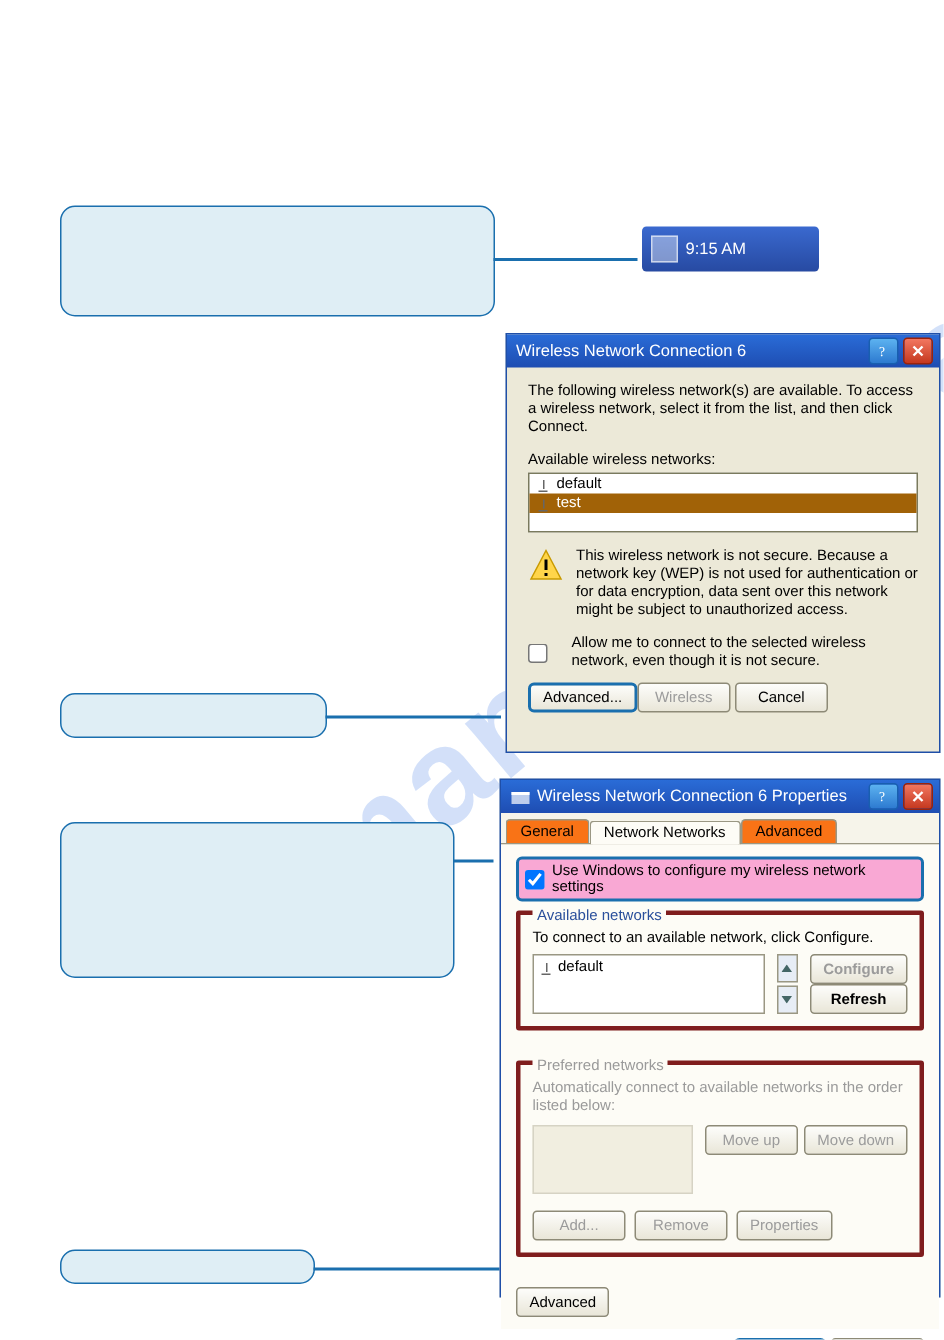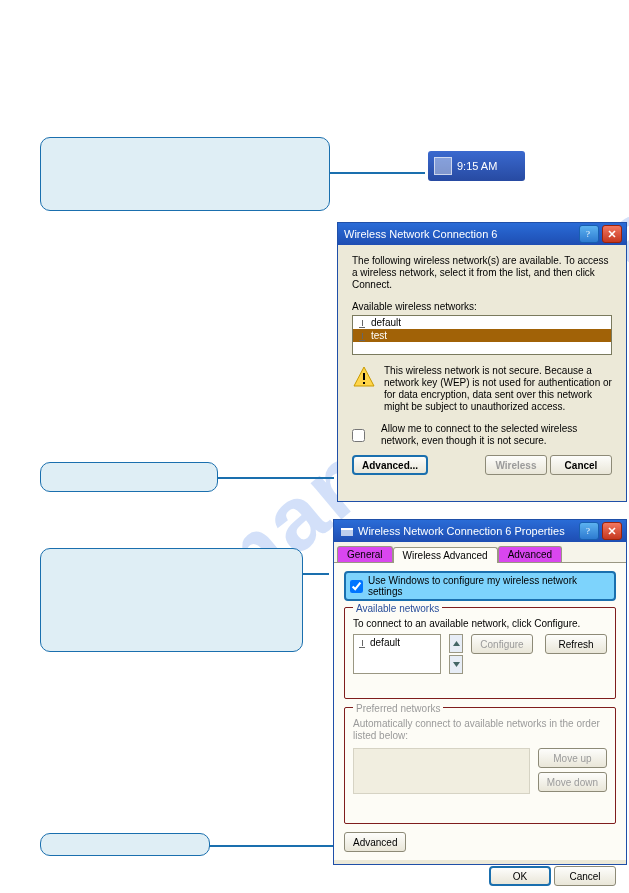--- a/index.html
+++ b/index.html
@@ -15,21 +15,21 @@
 
     .b2 { left:40px;  top:462px; width:178px; height:30px; }
     .b2 .conn { right:-117px; top:14px; width:117px; }
 
     .b3 { left:40px;  top:548px; width:263px; height:104px; }
     .b3 .conn { right:-27px; top:24px; width:27px; }
 
     .b4 { left:40px;  top:833px; width:170px; height:23px; }
     .b4 .conn { right:-239px; top:11px; width:239px; }
 
-    .tray { position:absolute; left:428px; top:151px; width:97px; height:30px;
+    .tray { position:absolute; left:428px; top:151px; width:118px; height:30px;
       background:linear-gradient(#3a69cf,#274aa2); color:#fff; display:flex; align-items:center; gap:5px; padding:0 6px; border-radius:3px; }
     .tray .icon { width:18px; height:18px; background:rgba(255,255,255,.4); border:1px solid rgba(255,255,255,.6); }
     .tray .time { font-size:11px; }
 
     .win { position:absolute; border:1px solid #1f4fa8; background:#ece9d8; }
     .win1 { left:337px; top:222px; width:290px; height:280px; }
     .win2 { left:333px; top:519px; width:294px; height:346px; }
 
     .titlebar { height:22px; background:linear-gradient(#2a6cd7,#1e4db2);
       display:flex; align-items:center; color:#fff; font-weight:400; padding:0 4px 0 6px; font-size:11px; }
@@ -48,45 +48,45 @@
     .tower { width:6px; height:10px; display:inline-block;
       background:linear-gradient(#666,#666) center/1px 6px no-repeat,
                  linear-gradient(#666,#666) center 9px/6px 1px no-repeat; }
 
     .warnrow { display:flex; gap:8px; margin-top:10px; }
     .warnrow .p { margin-bottom:0; }
     .wicon { width:24px; height:24px; flex:none; }
 
     .chkrow { display:flex; gap:16px; align-items:center; margin-top:10px; }
     .chkrow input { margin-top:1px; }
-    .btnrow1 { text-align:right; margin-top:8px;font-weight:bold; }
+    .btnrow1 { margin-top:8px; }
     .xpbtn { display:inline-flex; align-items:center; justify-content:center; min-width:62px; height:20px; padding:0 8px;
       background:linear-gradient(#fdfdfb,#e9e6d8); border:1px solid #8d8a77; border-radius:3px; font-size:10px; color:#000; }
     .xpbtn.dis { color:#9b9b9b; }
     .adv1 { float:left; border:2px solid #1a6fae; border-radius:4px; }
 
     .tabs { border-bottom:1px solid #9a9783; padding:4px 3px 0; background:#f6f4ea; display:flex; gap:0; }
     .tab { border:1px solid #9a9783; border-bottom:none; border-radius:3px 3px 0 0;
-      padding:2px 9px; font-size:10px; background:#d946ef; }
+      padding:2px 9px; font-size:10px; background:#f97316; }
     .tab.act { background:#fdfcf6; position:relative; top:1px; }
 
     .body2 { background:#fdfcf6; padding:8px 10px; }
-    .usechk { display:flex; align-items:center; gap:5px; background:#7dd3fc; border:2px solid #1a6fae; border-radius:4px; padding:2px 4px; font-size:10px; margin-bottom:6px; }
-
-    .fset { border:1px solid #7f1d1d; border-radius:2px; padding:8px 8px 24px; margin-bottom:8px; }
+    .usechk { display:flex; align-items:center; gap:5px; background:#f9a8d4; border:2px solid #1a6fae; border-radius:4px; padding:2px 4px; font-size:10px; margin-bottom:6px; }
+
+    .fset { border:3px solid #7f1d1d; border-radius:2px; padding:8px 8px 8px; margin-bottom:20px; }
     .fset .ft { position:relative; top:-14px; background:#fdfcf6; display:inline-block; padding:0 3px; font-size:10px; color:#2a4f9b; }
     .fset.gray .ft { color:#9a9a9a; }
     .fset .fbody { margin-top:-10px; }
 
     .avail { display:flex; gap:8px; margin-top:4px; }
     .availbox { flex:1; height:40px; border:1px solid #9a9783; background:#fff; padding:2px 5px; font-size:10px; }
     .spin { width:14px; display:flex; flex-direction:column; gap:2px; }
     .spinbtn { flex:1; border:1px solid #9a9783; background:#e7edf6; display:flex; align-items:center; justify-content:center; }
     .spinbtn svg { width:7px; height:5px; }
-    .availbtns { display:flex; flex-direction:row; gap:12px; }
+    .availbtns { display:flex; flex-direction:column; gap:0;font-weight:bold; }
 
     .prefbox { height:46px; border:1px solid #d6d3c4; background:#f1eee0; margin:4px 0 5px; }
     .prefadd { display:flex; gap:6px; margin-top:6px; }
 
     .learn { font-size:10px; display:flex; justify-content:space-between; align-items:center; }
     .learn .link { color:#2a4f9b; text-decoration:underline; }
 
     .dlgbtns { text-align:right; padding:6px 10px 0; }
     .okbtn { border:2px solid #1a6fae; border-radius:4px; }
   </style>
@@ -173,21 +173,21 @@
         </svg>
     </span>
     <span class="titlebtn closeb">
       <svg viewBox="0 0 10 10">
           <path d="M2 2L8 8M8 2L2 8" stroke="#fff" stroke-width="1.6"></path>
         </svg>
     </span>
   </div>
   <div class="tabs">
     <div class="tab">General</div>
-    <div class="tab act">Wireless Advanced</div>
+    <div class="tab act">Network Networks</div>
     <div class="tab">Advanced</div>
   </div>
   <div class="body2">
     <label class="usechk">
       <input type="checkbox" checked="" style="">
       <span>Use Windows to configure my wireless network settings</span>
     </label>
 
     <div class="fset">
       <span class="ft">Available networks</span>
@@ -221,24 +221,29 @@
     </div>
 
     <div class="fset gray">
       <span class="ft">Preferred networks</span>
       <div class="fbody">
         <div class="p" style="color:#9a9a9a;margin-bottom:2px">Automatically connect to available networks in the order listed below:</div>
         <div style="display:flex;gap:8px">
           <div style="flex:1">
             <div class="prefbox"></div>
           </div>
-          <div style="display:flex;flex-direction:column;gap:4px;justify-content:flex-start;margin-top:4px">
+          <div style="display:flex;flex-direction:row;gap:4px;justify-content:flex-start;margin-top:4px">
             <span class="xpbtn dis">Move up</span>
             <span class="xpbtn dis">Move down</span>
           </div>
+        </div>
+        <div class="prefadd">
+          <span class="xpbtn dis">Add...</span>
+          <span class="xpbtn dis">Remove</span>
+          <span class="xpbtn dis">Properties</span>
         </div>
       </div>
     </div>
 
     <div class="learn">
       <span class="xpbtn">Advanced</span>
     </div>
   </div>
   <div class="dlgbtns">
     <span class="xpbtn okbtn">OK</span>

